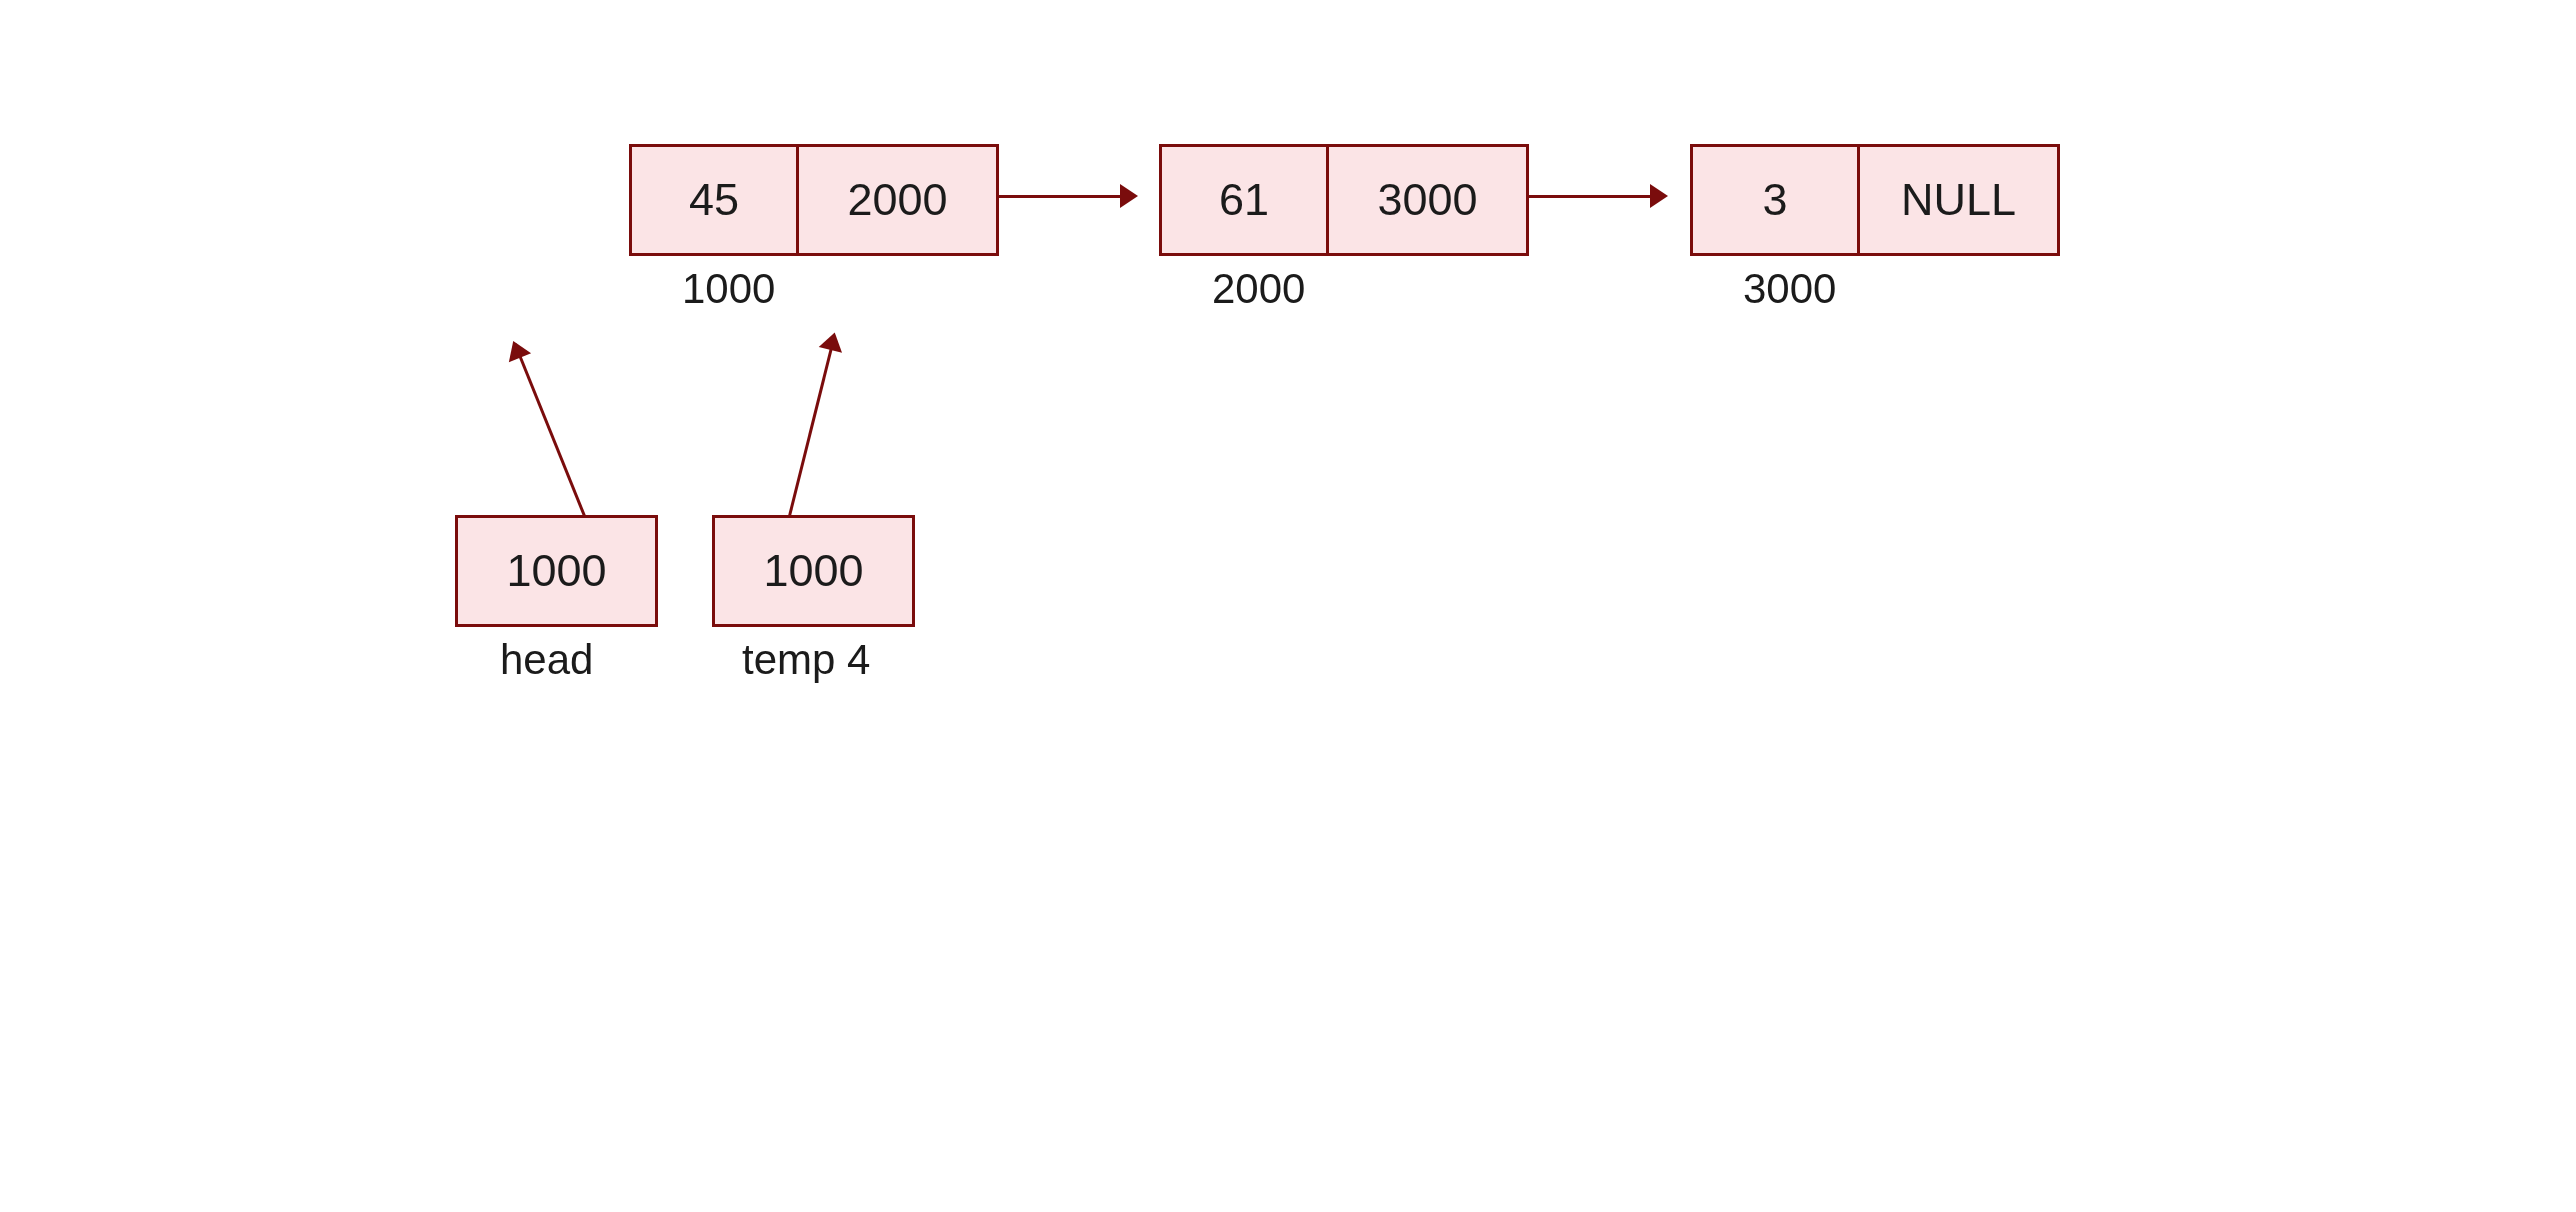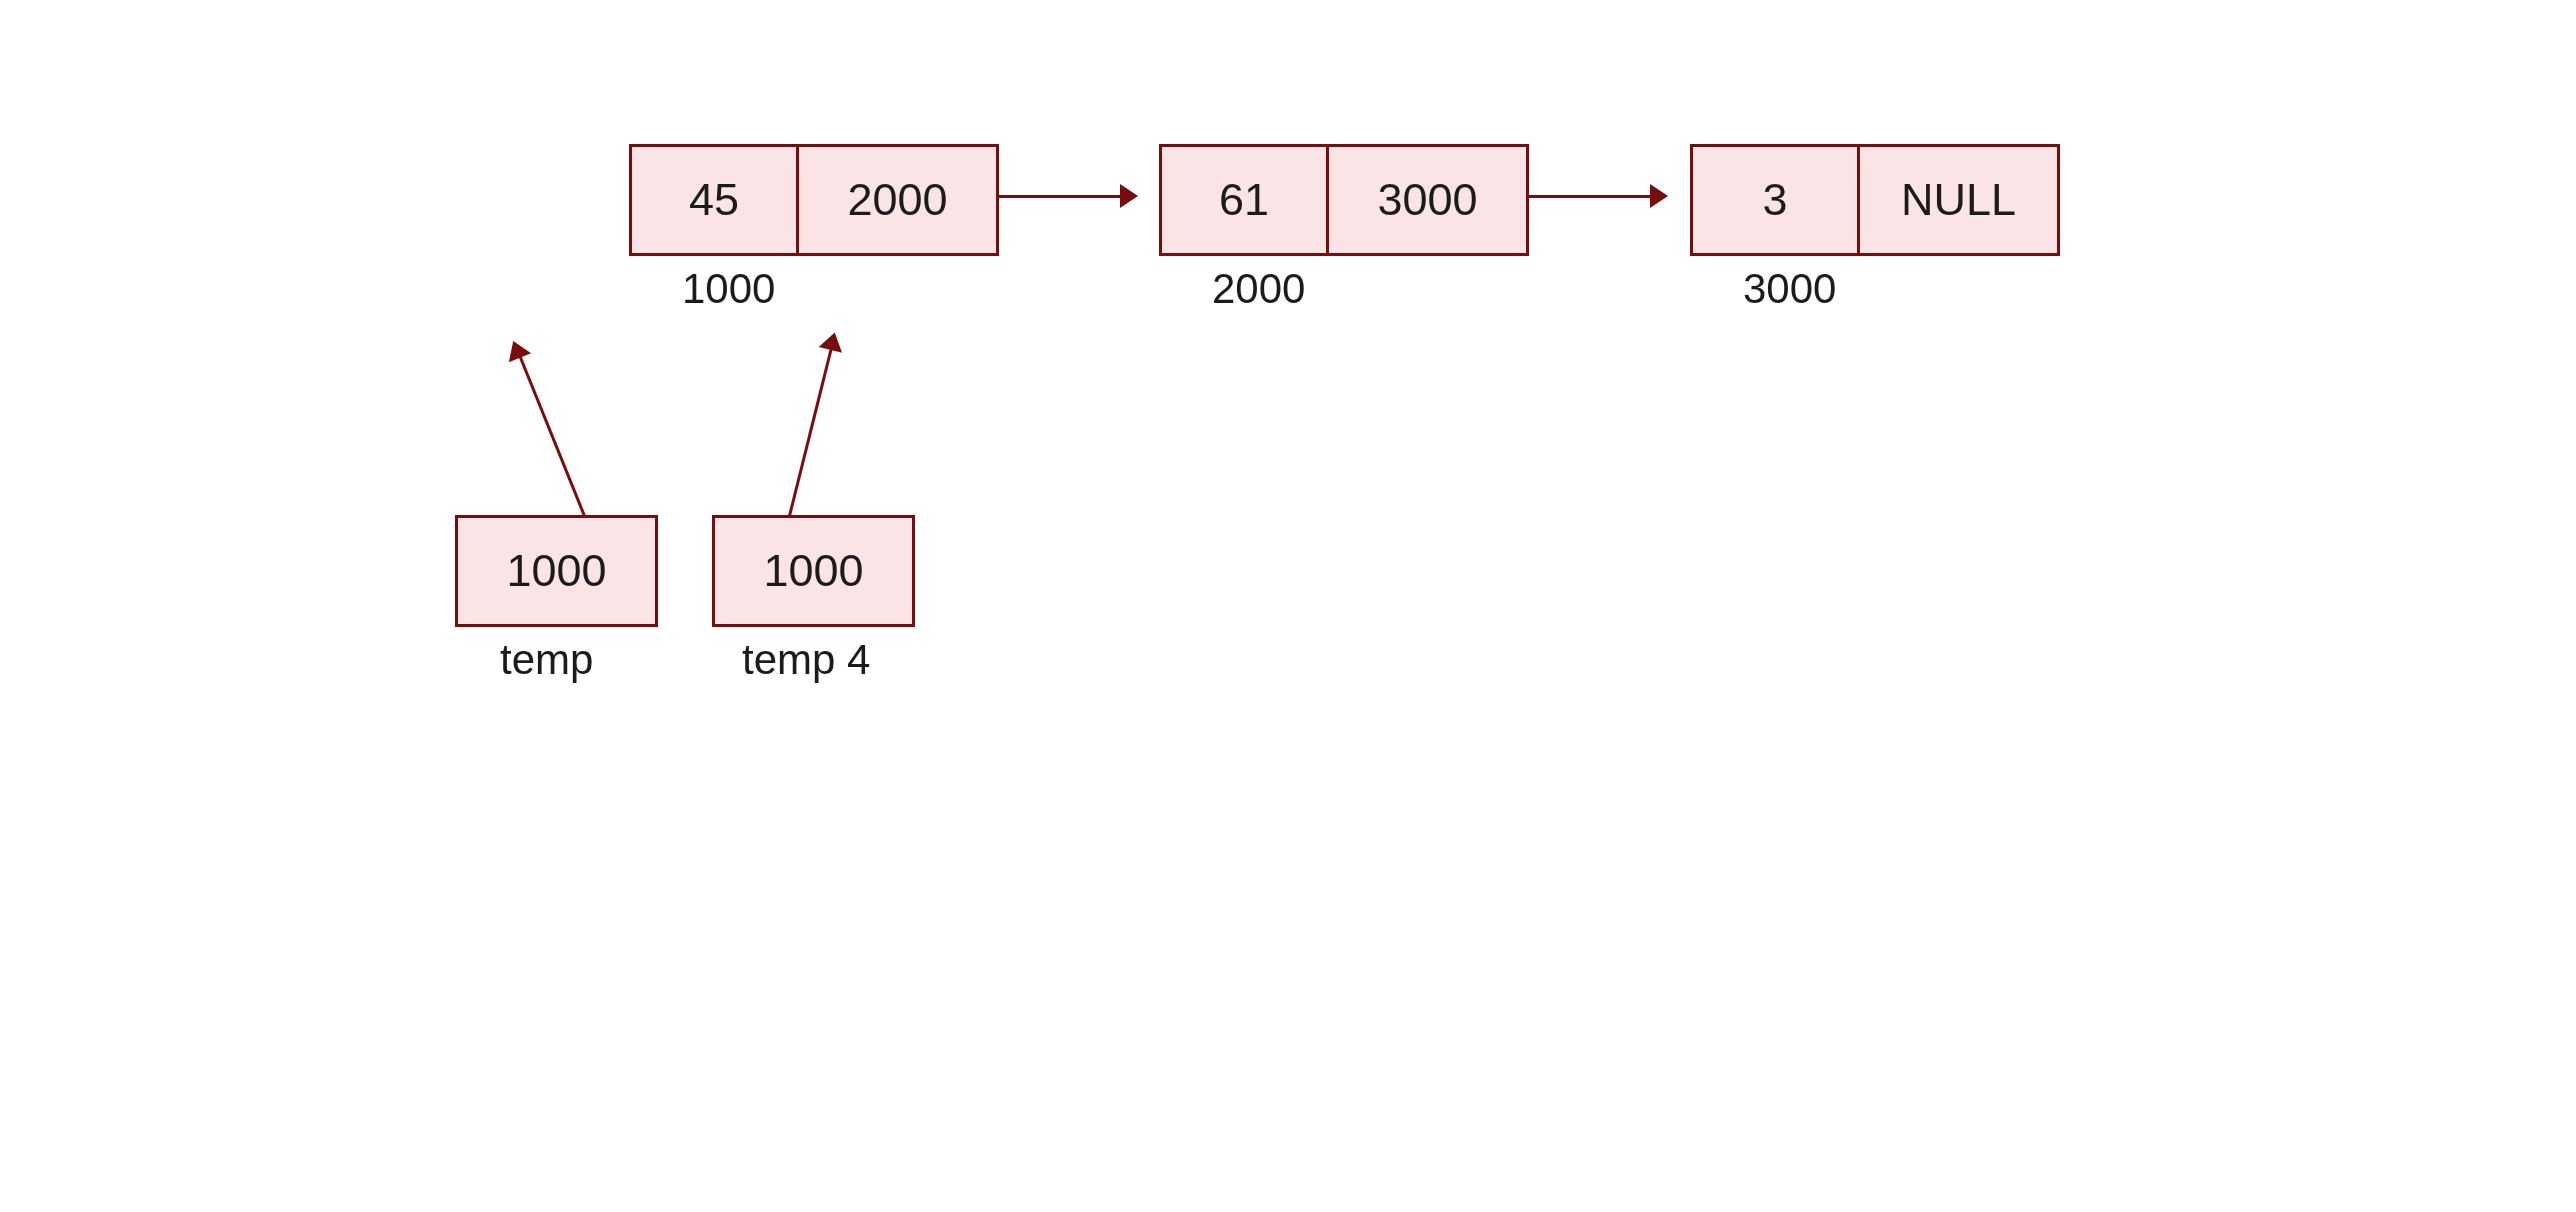--- a/index.html
+++ b/index.html
@@ -135,21 +135,21 @@
 
   <div class="harrow" style="left:1529px; top:195px; width:136px;"></div>
 
   <div class="node" style="left:1690px; top:144px;">
     <div class="cell data">3</div>
     <div class="cell next">NULL</div>
   </div>
   <div class="addr" style="left:1743px; top:265px;">3000</div>
 
   <div class="ptrbox" style="left:455px; top:515px;">1000</div>
-  <div class="ptrlabel" style="left:500px; top:636px;">temp</div>
+  <div class="ptrlabel" style="left:500px; top:636px;">head</div>
 
   <div class="ptrbox" style="left:712px; top:515px;">1000</div>
   <div class="ptrlabel" style="left:742px; top:636px;">temp 4</div>
 
   <div class="darrow" style="left:583px; top:330px; height:186px; transform:rotate(-22deg);"></div>
   <div class="darrow" style="left:788px; top:330px; height:186px; transform:rotate(14deg);"></div>
 
 
 </div>
 

